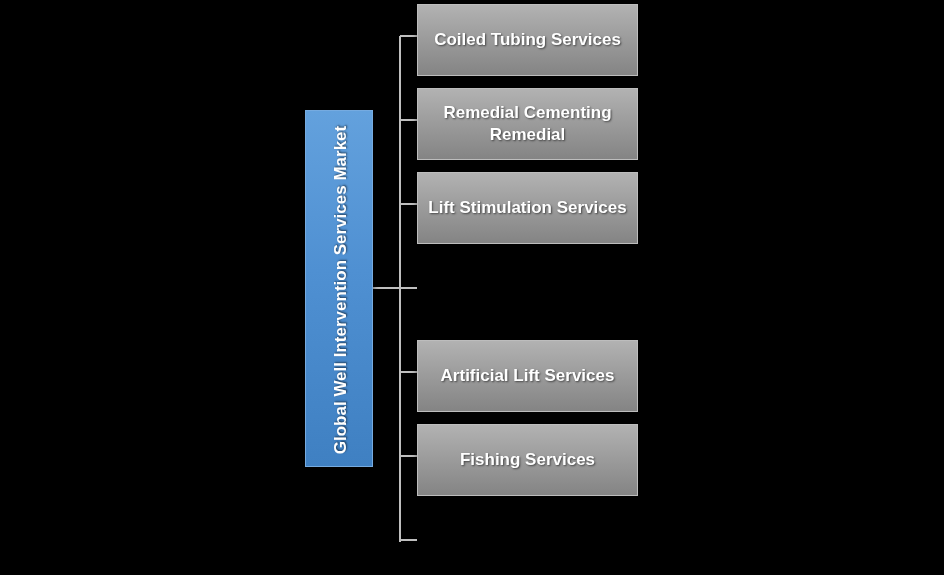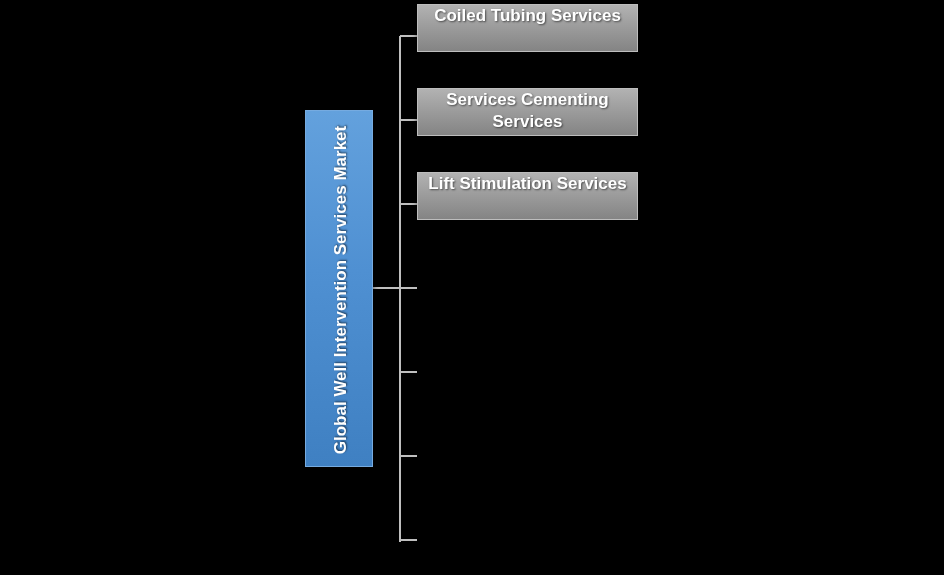--- a/index.html
+++ b/index.html
@@ -48,26 +48,26 @@
     font-weight: bold;
     line-height: 1.3;
     text-shadow: 1px 1px 2px rgba(0,0,0,0.55);
   }
 
   
   .child-node {
     position: absolute;
     left: 417px;
     width: 221px;
-    height: 48px;
+    height: 72px;
     background: linear-gradient(180deg, #b2b2b2 0%, #9d9d9d 45%, #848484 100%);
     border: 1px solid #bdbdbd;
     box-sizing: border-box;
     display: flex;
-    align-items: flex-start;
+    align-items: center;
     justify-content: center;
     box-shadow: 0 0 5px rgba(0,0,0,0.55);
   }
   .child-label {
     display: block;
     max-width: 200px;
     text-align: center;
     color: #ffffff;
     font-size: 17px;
     font-weight: bold;
@@ -116,19 +116,25 @@
   <div class="root-node">
     <div class="root-text-wrap">
       <span class="root-label">Global Well Intervention Services Market</span>
     </div>
   </div>
 
   <div class="child-node" style="top:4px">
     <span class="child-label">Coiled Tubing Services</span>
   </div>
   <div class="child-node" style="top:88px">
-    <span class="child-label">Services Cementing Services</span>
+    <span class="child-label">Remedial Cementing Remedial</span>
   </div>
   <div class="child-node" style="top:172px">
     <span class="child-label">Lift Stimulation Services</span>
+  </div>
+  <div class="child-node" style="top:340px">
+    <span class="child-label">Artificial Lift Services</span>
+  </div>
+  <div class="child-node" style="top:424px">
+    <span class="child-label">Fishing Services</span>
   </div>
 
 </div>
 
 </body></html>

